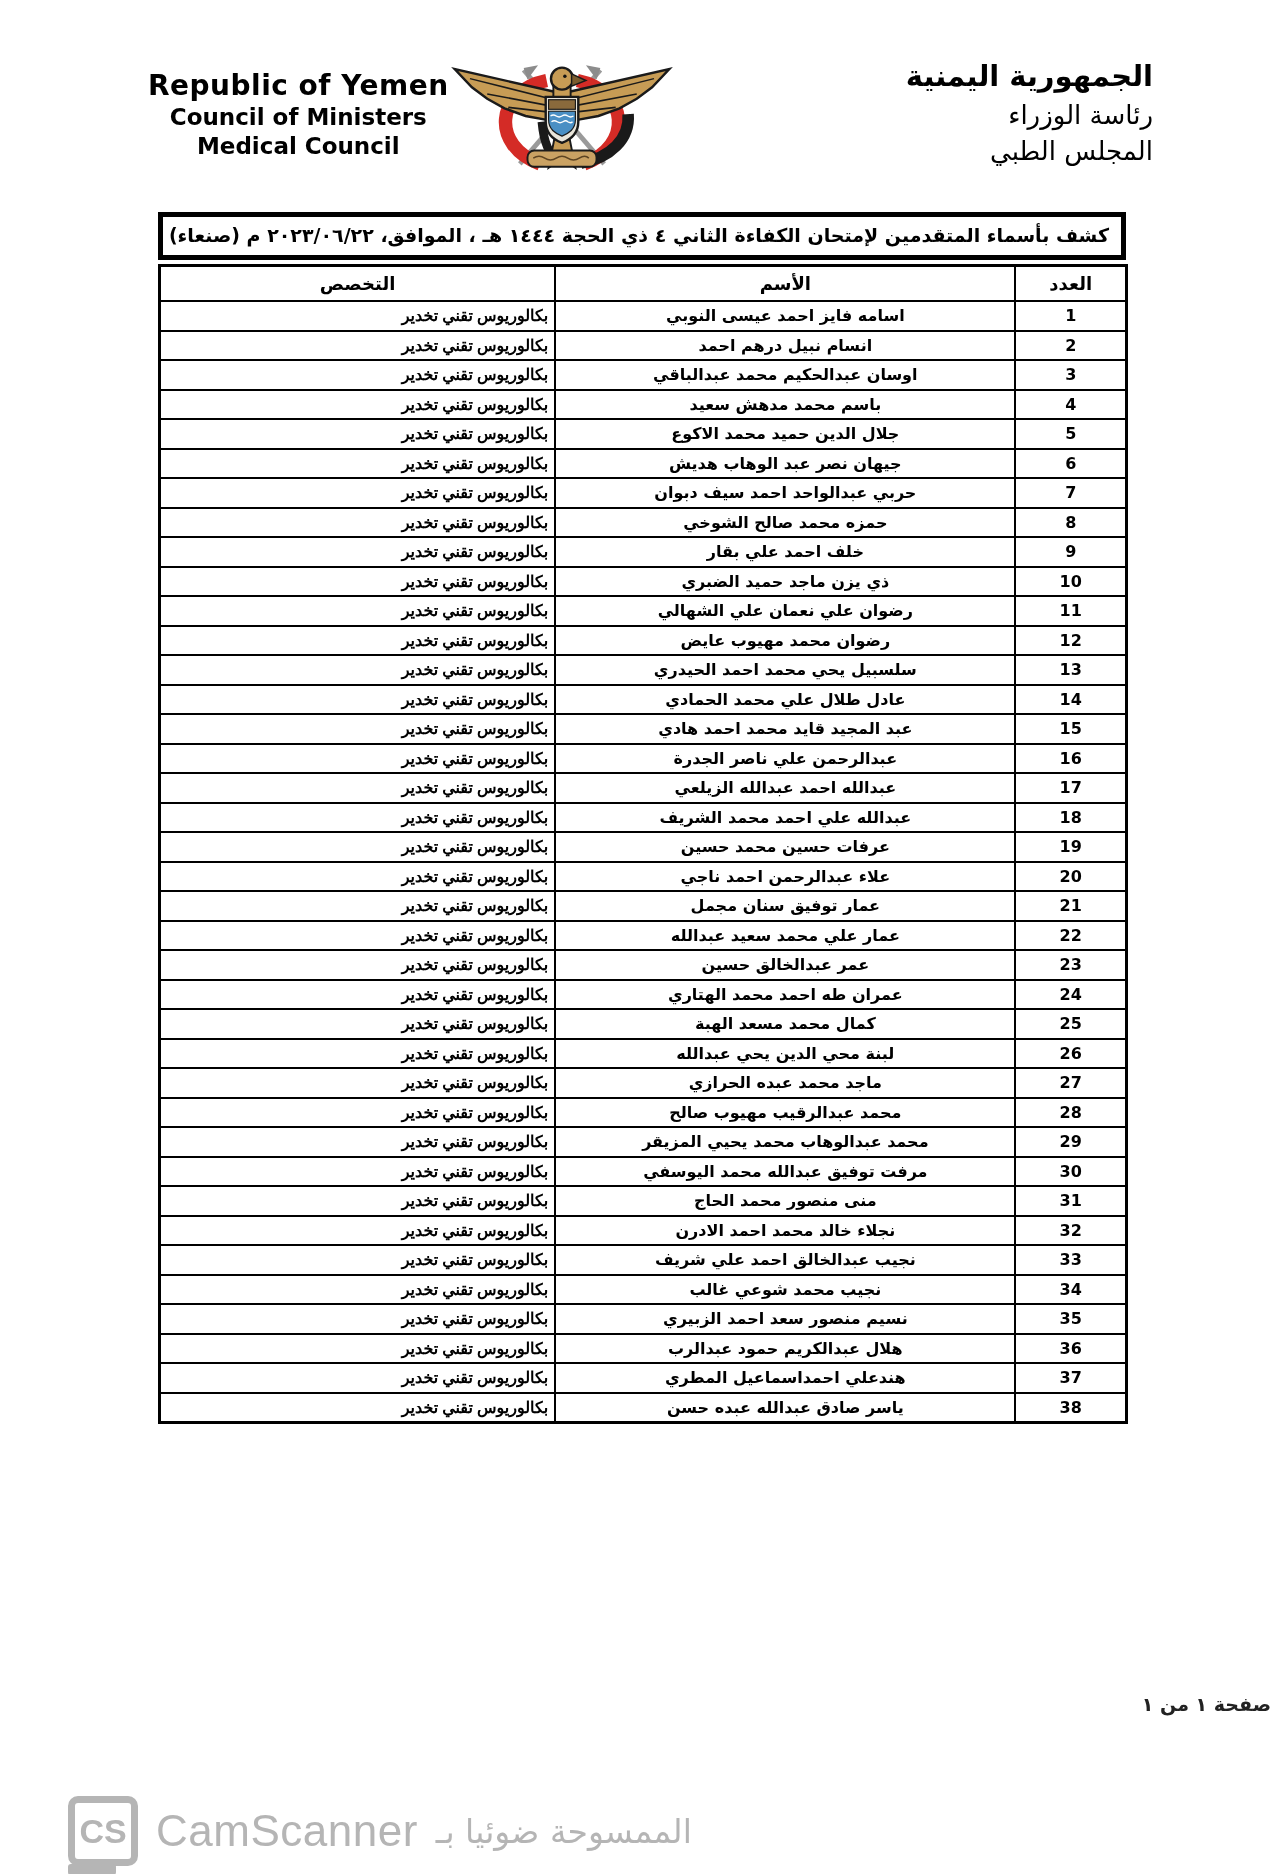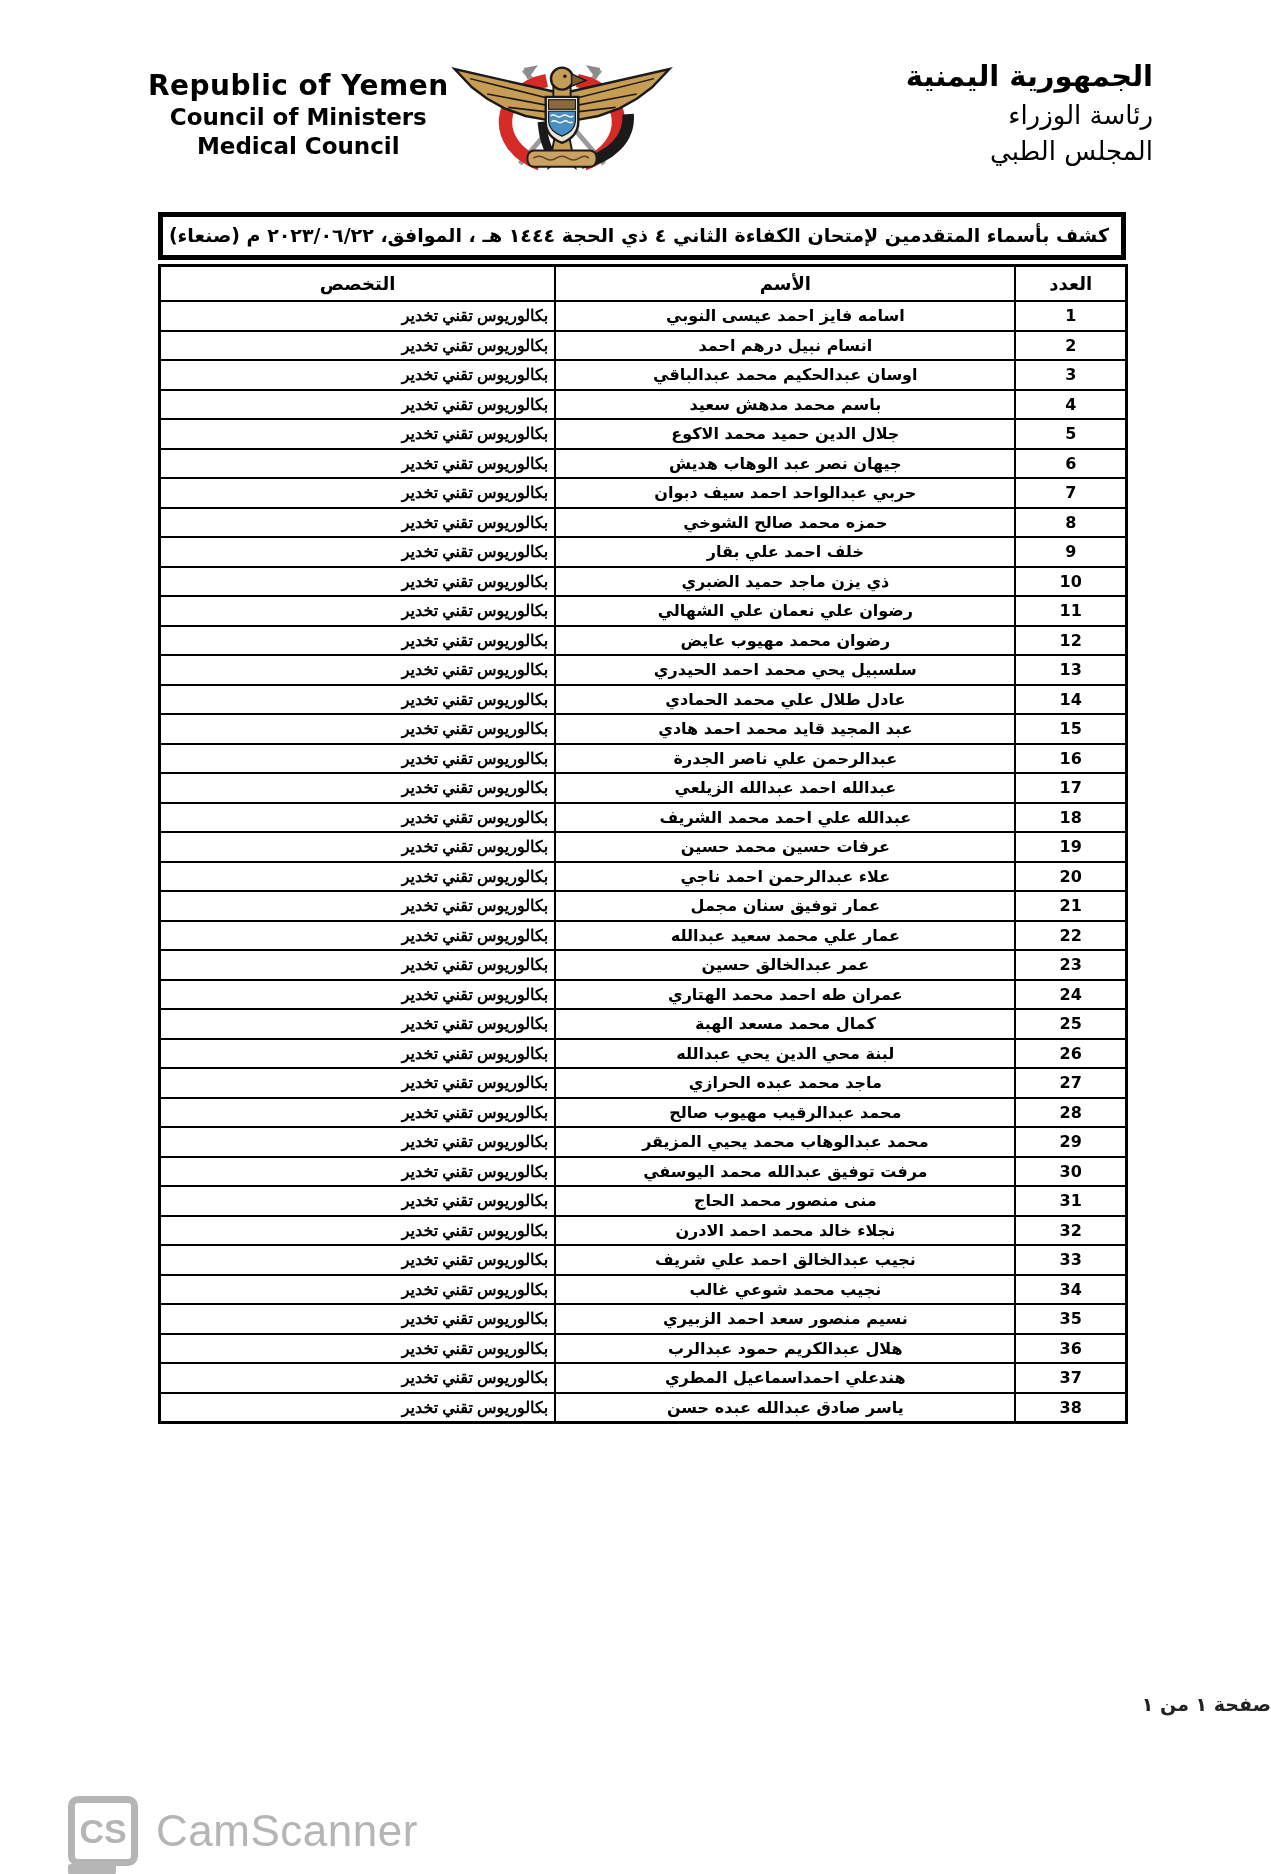--- a/index.html
+++ b/index.html
@@ -359,13 +359,14 @@
     <td class="col-spec">بكالوريوس تقني تخدير</td>
   </tr>
 </tbody>
 </table>
 
 <div class="page-footer">صفحة ١ من ١</div>
 
 <div class="scan-mark">
   <div class="cs-icon">CS</div>
   <div class="cs-brand">CamScanner</div>
+  <div class="cs-arabic">الممسوحة ضوئيا بـ</div>
 </div>
 
 </body></html>

